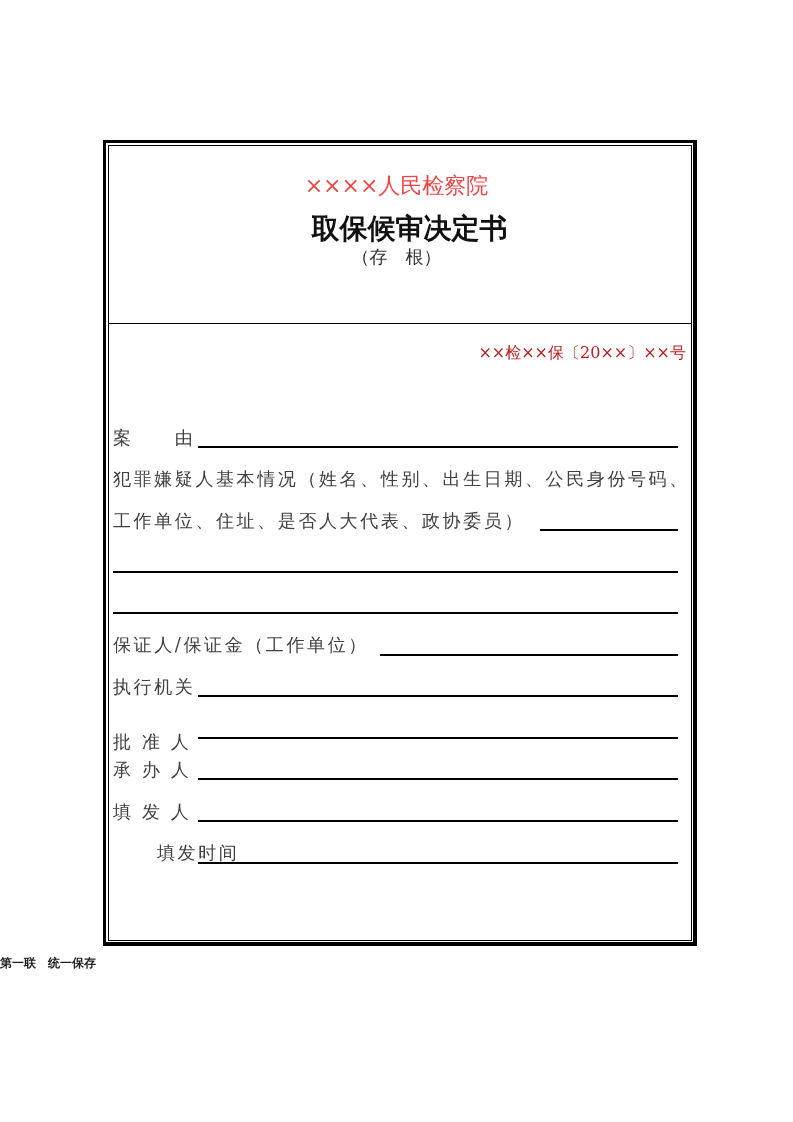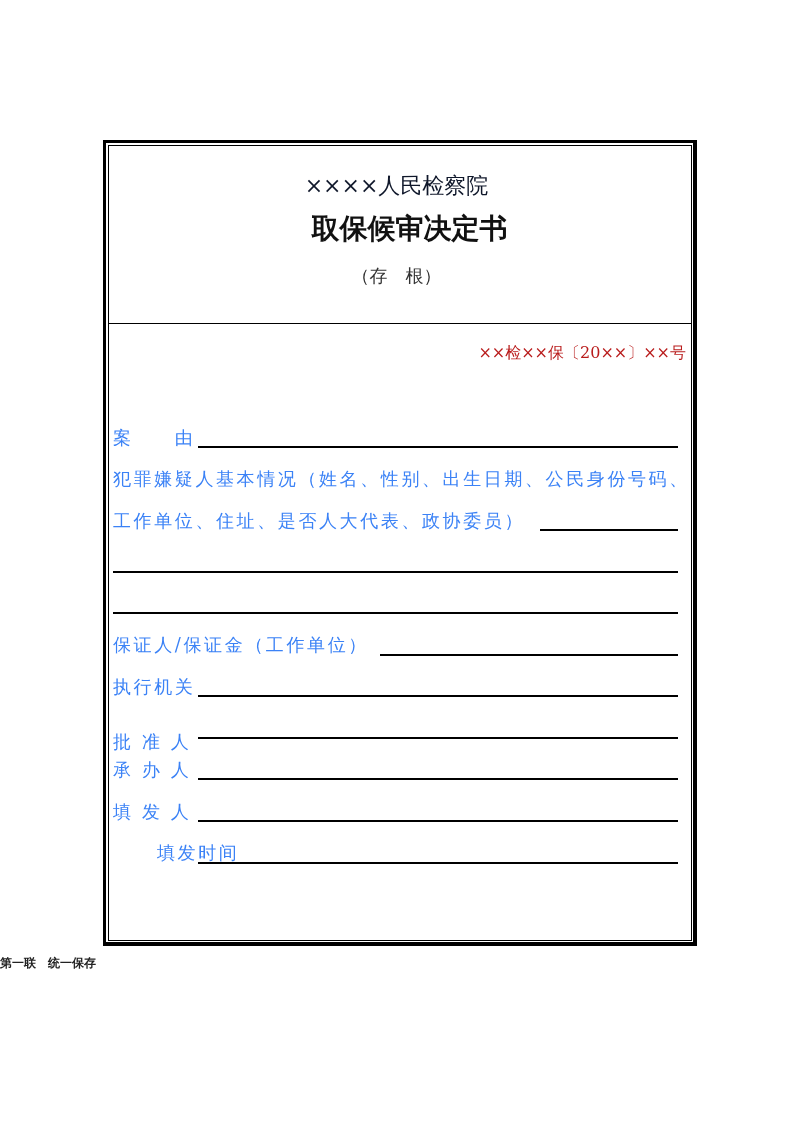--- a/index.html
+++ b/index.html
@@ -43,61 +43,61 @@
       background: #000;
     }
     .title-org {
       position: absolute;
       left: 0;
       width: 793px;
       top: 172px;
       text-align: center;
       font-size: 22px;
       line-height: 28px;
-      color: #0f172a;
+      color: #ef4444;
       letter-spacing: 0px;
     }
     .title-main {
       position: absolute;
       left: 0;
       width: 793px;
       top: 212px;
       text-align: center;
       font-size: 28px;
       line-height: 34px;
       font-weight: bold;
       color: #111;
       font-family: "DejaVu Sans", "Liberation Sans", sans-serif;
       margin-left: 13px;
     }
     .title-sub {
       position: absolute;
       left: 0;
       width: 793px;
-      top: 264px;
+      top: 245px;
       text-align: center;
       font-size: 18px;
       line-height: 24px;
       color: #333;
     }
     .doc-number {
       position: absolute;
       right: 107px; 
       top: 342px;
       font-size: 16px;
       line-height: 22px;
       color: #b91c1c;
       white-space: nowrap;
     }
     .row-label {
       position: absolute;
       left: 113px;
       font-size: 18px;
       line-height: 24px;
-      color: #3b82f6;
+      color: #404040;
       white-space: nowrap;
       letter-spacing: 2.6px;
     }
     .uline {
       position: absolute;
       height: 2px;
       background: #000;
     }
     .footer {
       position: absolute;

